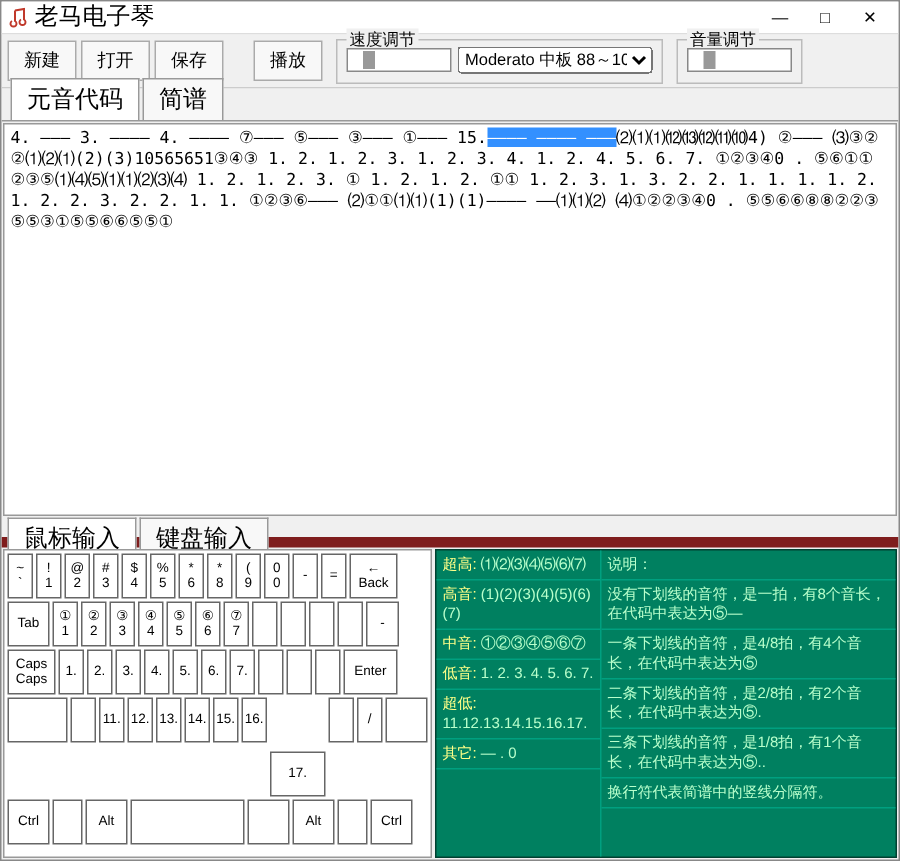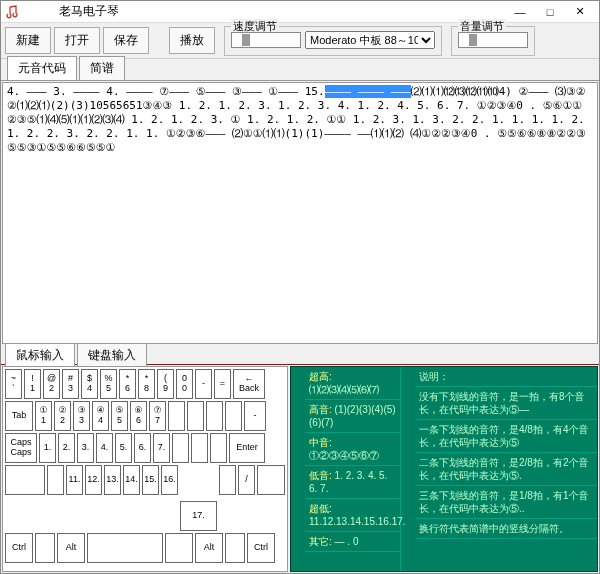--- a/index.html
+++ b/index.html
@@ -1,43 +1,43 @@
 <!DOCTYPE html>
 <html><head>
 <meta charset="utf-8">
 <style>
 * { box-sizing: border-box; margin: 0; padding: 0; }
 body { font-family: "SimSun", "Microsoft YaHei", sans-serif; font-size: 12px; background: #f0f0f0; width: 600px; height: 574px; overflow: hidden; border: 1px solid #888; }
 .titlebar { height: 22px; background: #fff; display: flex; align-items: center; padding: 0 4px; border-bottom: 1px solid #ddd; }
 .titlebar-icon { width: 14px; height: 14px; margin-right: 4px; display: inline-flex; align-items: center; }
-.titlebar-title { flex: 1; font-size: 12px; margin-left: 36px; }
+.titlebar-title { flex: 1; font-size: 16px; }
 .titlebar-btns { display: flex; gap: 0; }
 .titlebar-btn { width: 30px; height: 20px; display: flex; align-items: center; justify-content: center; font-size: 11px; cursor: pointer; }
 .toolbar { height: 36px; background: #f0f0f0; display: flex; align-items: center; padding: 3px 4px; gap: 3px; border-bottom: 1px solid #ccc; }
 .tb-btn { padding: 4px 10px; border: 1px solid #aaa; background: #f8f8f8; font-size: 12px; cursor: pointer; }
 .tb-group { border: 1px solid #bbb; padding: 1px 6px 2px 6px; margin-left: 6px; position: relative; display: flex; align-items: center; gap: 4px; height: 30px; }
 .tb-group-label { position: absolute; top: -8px; left: 6px; background: #f0f0f0; font-size: 11px; padding: 0 2px; }
 .slider { width: 70px; height: 16px; border: 1px solid #888; background: #fff; position: relative; }
 .slider-thumb { position: absolute; left: 10px; top: 1px; width: 8px; height: 12px; background: #999; }
 .tempo-select { font-size: 11px; height: 18px; width: 130px; }
 .tabstrip { height: 22px; background: #f0f0f0; display: flex; align-items: flex-end; padding-left: 6px; border-bottom: 1px solid #999; }
-.tab { padding: 3px 10px; border: 1px solid #999; border-bottom: none; background: #f8f8f8; margin-right: 2px; font-size: 12px; cursor: pointer; }
+.tab { padding: 3px 10px; border: 1px solid #999; border-bottom: none; background: #f8f8f8; margin-right: 2px; font-size: 16px; cursor: pointer; }
 .tab.active { background: #fff; }
 .editor { height: 262px; background: #fff; border: 1px solid #999; margin: 1px; overflow: hidden; padding: 2px 4px; font-size: 11px; line-height: 14px; font-family: "SimSun", monospace; word-break: break-all; }
 .editor .sel { background: #3390ff; color: #fff; }
-.bottom-tabs { height: 20px; display: flex; align-items: center; padding-left: 4px; border-bottom: 1px solid #7f1d1d; }
+.bottom-tabs { height: 20px; display: flex; align-items: flex-start; padding-left: 4px; border-bottom: 7px solid #7f1d1d; }
 .bottom { display: flex; height: 208px; }
 .keyboard { flex: 0 0 260px; background: #fff; border: 1px solid #999; margin: 1px; padding: 2px; display: flex; flex-direction: column; gap: 2px; }
 .krow { display: flex; gap: 2px; }
 .key { border: 1px solid #666; background: #fff; font-size: 9px; display: flex; flex-direction: column; align-items: center; justify-content: center; line-height: 1.1; cursor: pointer; }
 .kn { height: 30px; width: 17px; }
 .help { flex: 1; background: #008060; color: #b8ffcc; border: 1px solid #004030; margin: 1px; display: flex; font-size: 10px; }
 .help-left { width: 110px; border-right: 1px solid #00a080; }
 .help-right { flex: 1; }
-.help-row { border-bottom: 1px solid #00a080; padding: 3px 4px; line-height: 1.3; margin-left: 14px; }
+.help-row { border-bottom: 1px solid #00a080; padding: 3px 4px; line-height: 1.3; }
 .help-row .lbl { color: #ff8; }
 select { font-family: inherit; }
 </style>
 </head>
 <body>
 
 <div class="titlebar">
   <span class="titlebar-icon">
     <svg width="14" height="14" viewBox="0 0 14 14">
         <path d="M5 2 L5 9 A2 2 0 1 1 3 9 L3 9 M5 2 L11 1 L11 8 A2 2 0 1 1 9 8" stroke="#c0392b" stroke-width="1.3" fill="none"></path>

